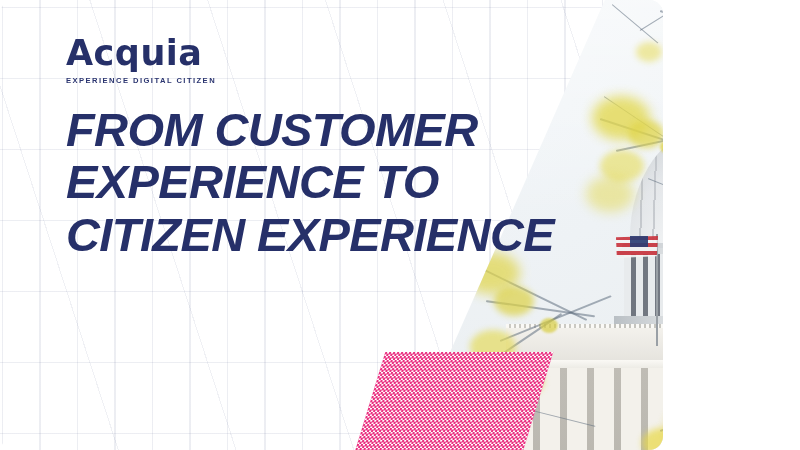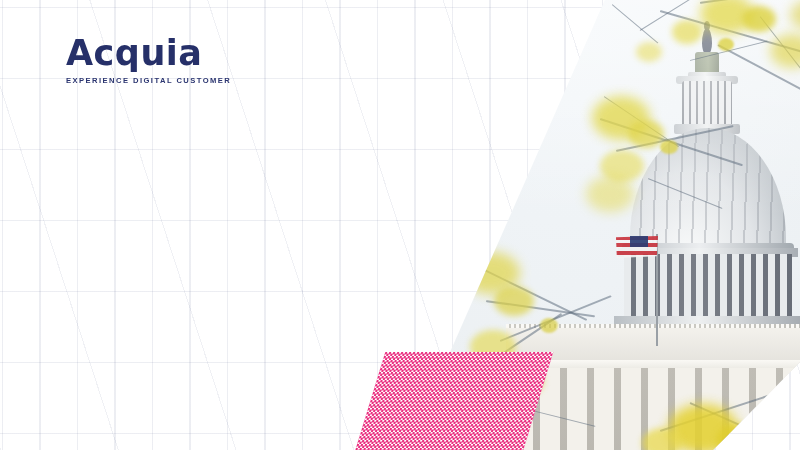--- a/index.html
+++ b/index.html
@@ -2,25 +2,26 @@
 <html><head>
 <meta charset="utf-8">
 <style>
   html, body {
     margin: 0;
     padding: 0;
     background: #ffffff;
   }
   #stage {
     position: relative;
-    width: 800px;
+    width: 663px;
     height: 450px;
     overflow: hidden;
     background: #ffffff;
     font-family: "Liberation Sans", sans-serif;
+    border-radius: 14px;
   }
 
   
   .grid-layer {
     position: absolute;
     inset: 0;
     background-image:
       repeating-linear-gradient(to right,
         rgba(40,55,110,0.085) 0px, rgba(40,55,110,0.085) 1px,
         rgba(0,0,0,0) 1px, rgba(0,0,0,0) 37.5px),
@@ -356,18 +357,21 @@
       <div class="blossom soft" style="left:642px;top:428px;width:40px;height:30px;background:#e8d845;opacity:.7;"></div>
     </div>
   </div>
 
   <div class="pink-shape-clip">
     <div class="pink-shape"></div>
   </div>
 
   <div class="logo">
     <span class="logo-word">Acquia</span>
-    <span class="logo-tag">EXPERIENCE DIGITAL CUSTOMER</span>
+    <span class="logo-tag">EXPERIENCE DIGITAL CITIZEN</span>
   </div>
 
+  <h1 class="headline">FROM CUSTOMER
+EXPERIENCE TO
+CITIZEN EXPERIENCE</h1>
 
 
 </div>
 
 </body></html>

